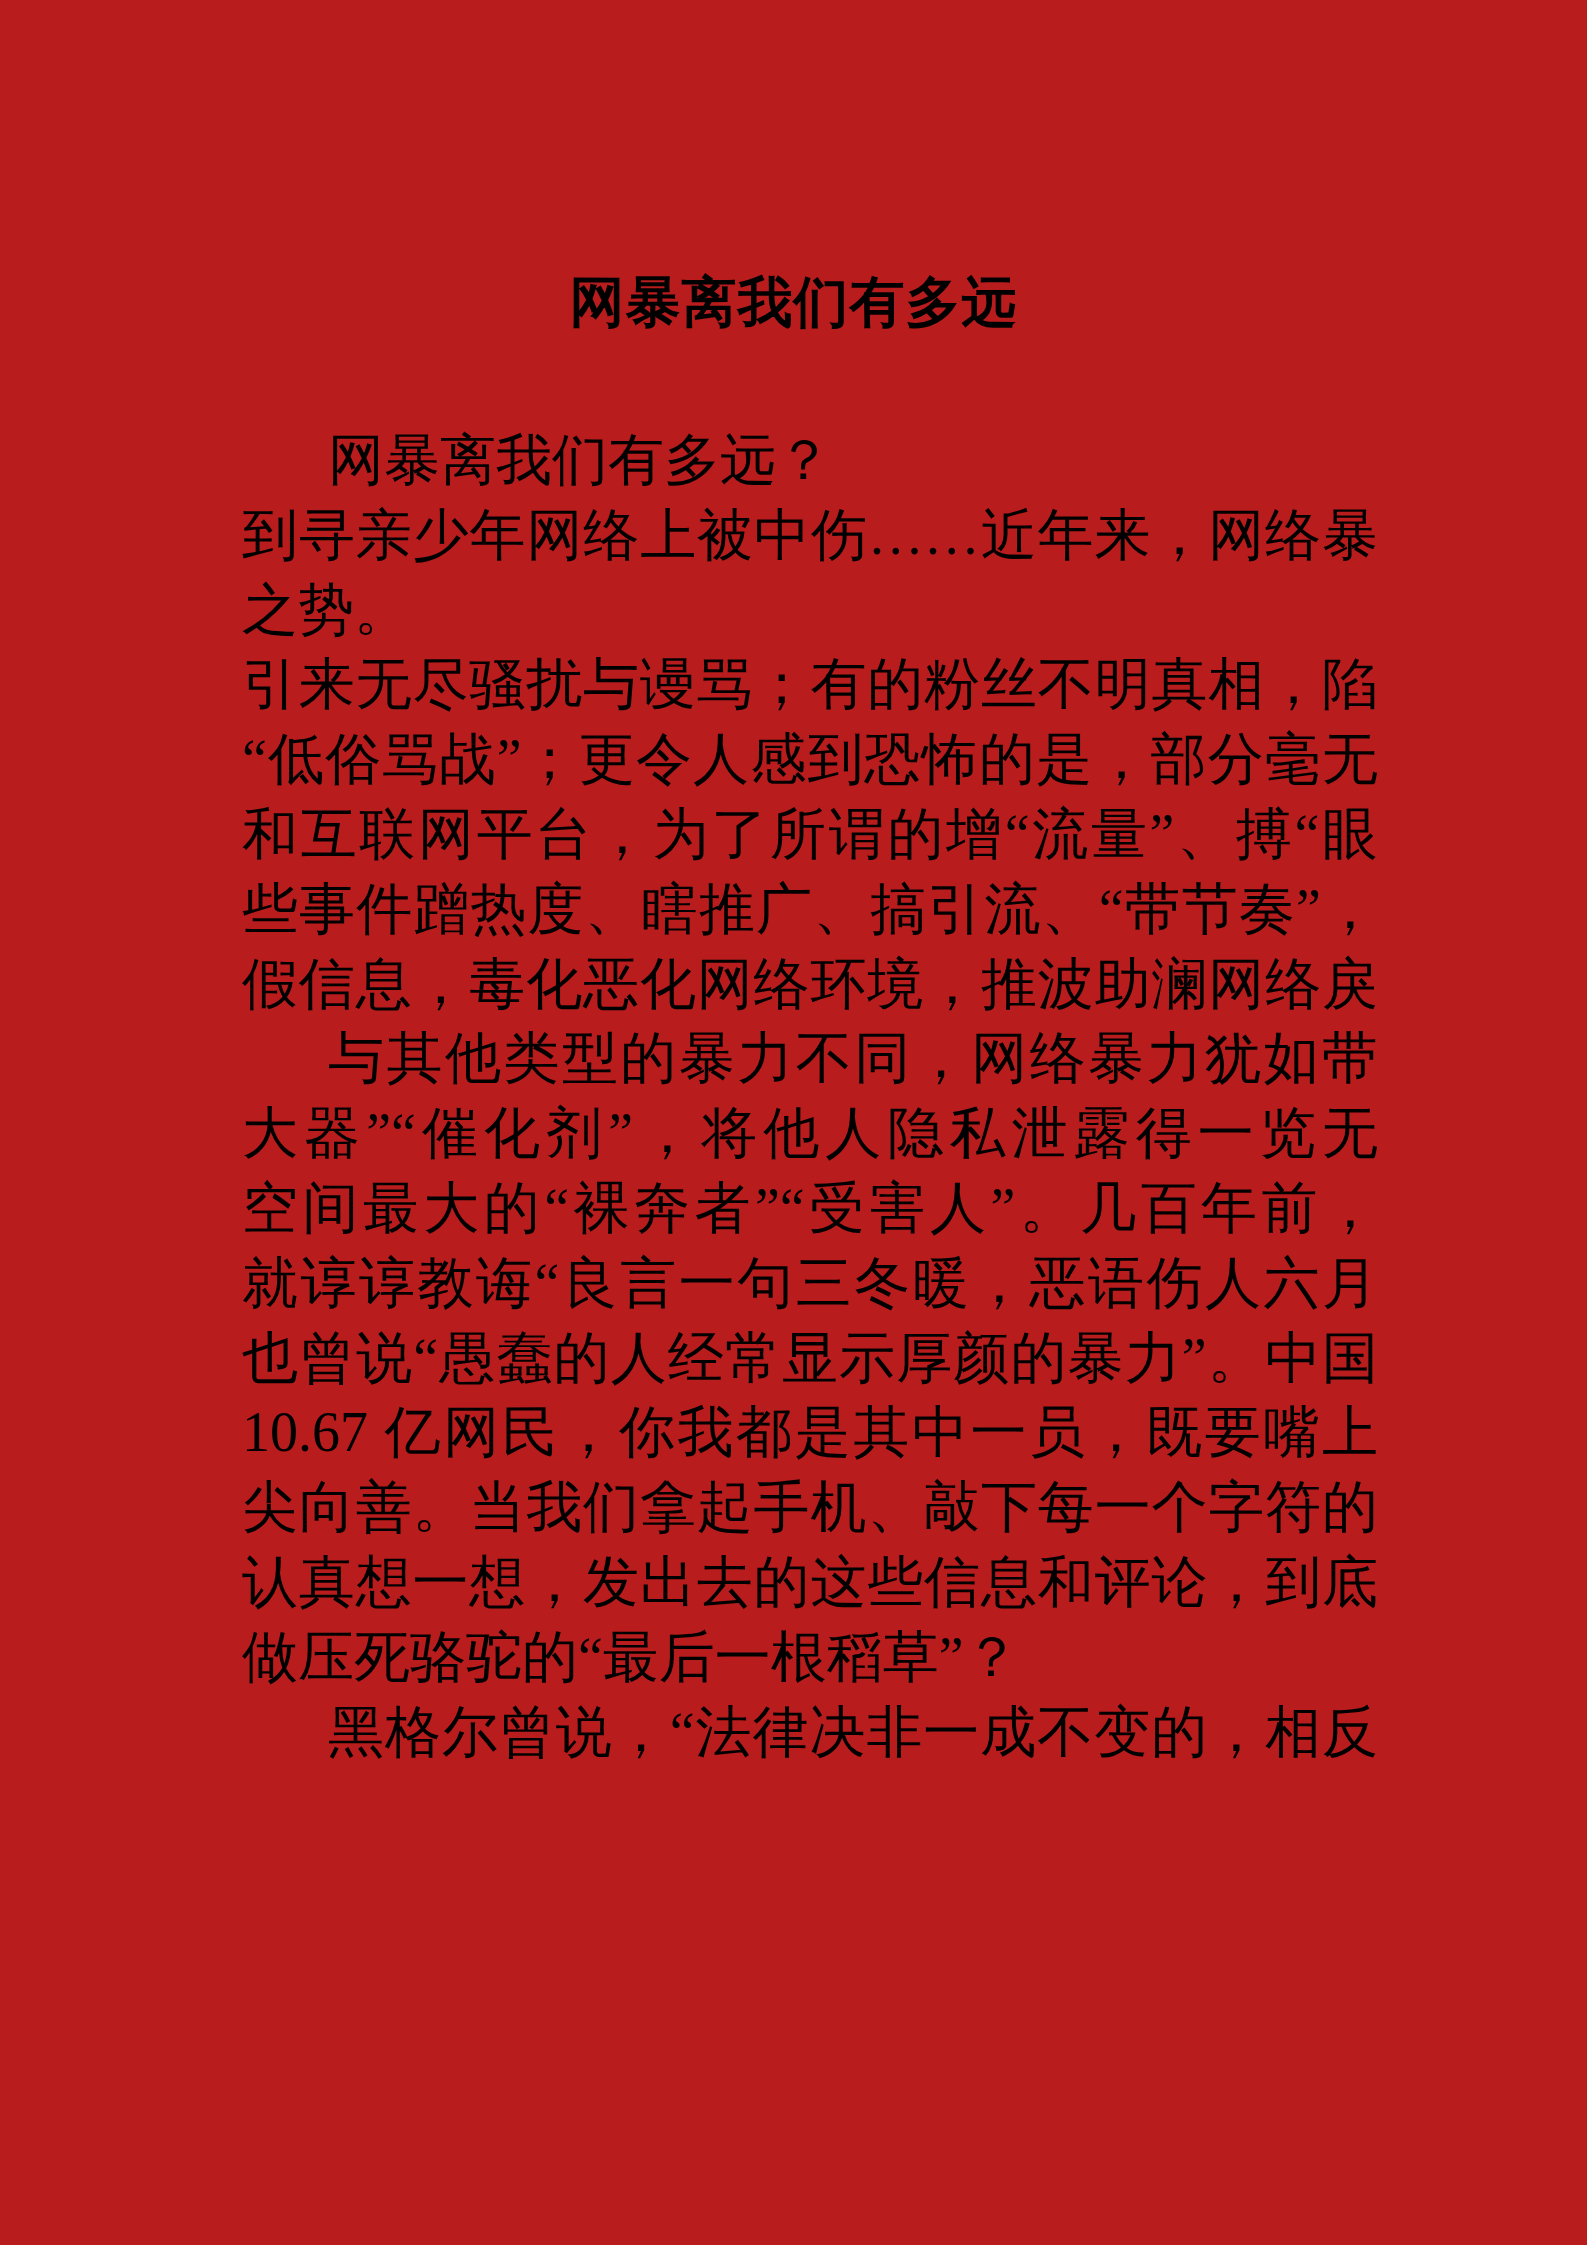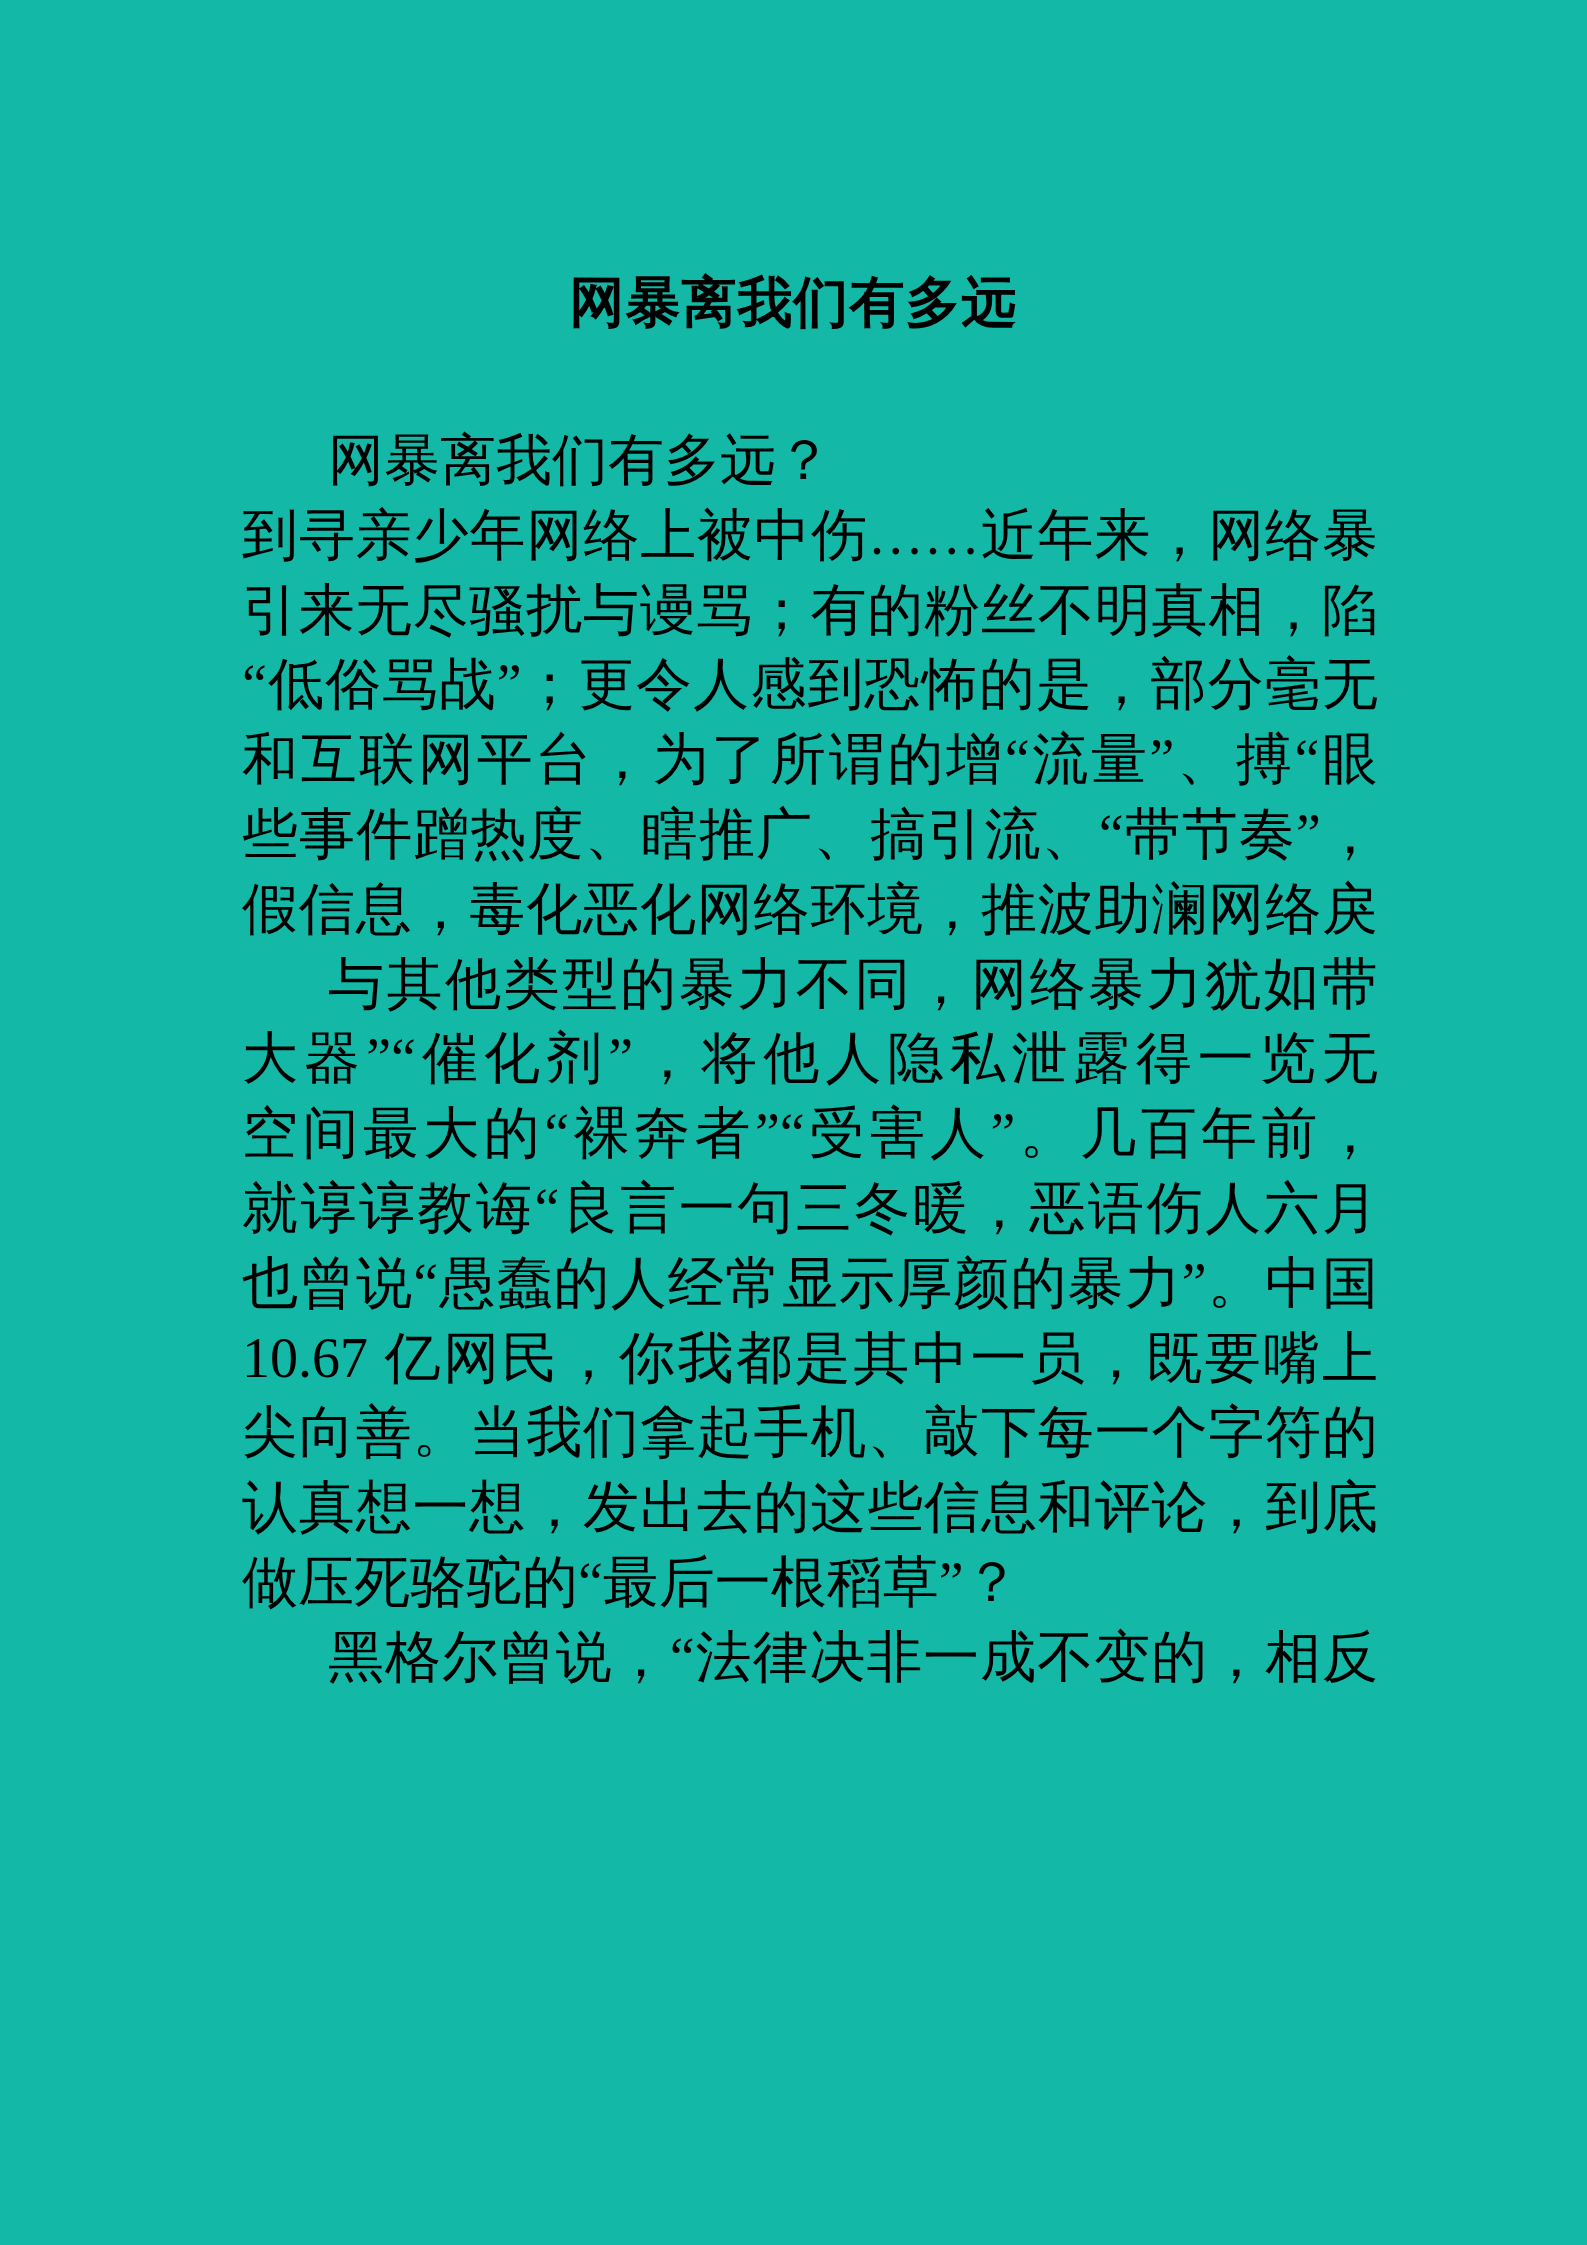--- a/index.html
+++ b/index.html
@@ -4,21 +4,21 @@
 <style>
   html, body {
     margin: 0;
     padding: 0;
     background: #ffffff;
   }
   .page {
     position: relative;
     width: 1587px;
     height: 2245px;
-    background: #14b8a6;
+    background: #b91c1c;
     color: #000000;
     font-family: "Liberation Serif", "DejaVu Serif", serif;
     overflow: hidden;
   }
   .title {
     position: absolute;
     top: 265px;
     left: 0;
     width: 100%;
     margin: 0;
@@ -57,20 +57,21 @@
 
 <div class="page">
 
   <h1 class="title">网暴离我们有多远</h1>
 
   <div class="content">
 
     <div class="line indent pend">网暴离我们有多远？</div>
 
     <div class="line">到寻亲少年网络上被中伤……近年来，网络暴力有愈演愈烈</div>
+    <div class="line pend">之势。</div>
 
     <div class="line">引来无尽骚扰与谩骂；有的粉丝不明真相，陷入无穷无尽的</div>
     <div class="line">“低俗骂战”；更令人感到恐怖的是，部分毫无节操的企业</div>
     <div class="line">和互联网平台，为了所谓的增“流量”、搏“眼球”，借这</div>
     <div class="line">些事件蹭热度、瞎推广、搞引流、“带节奏”，肆意散播虚</div>
     <div class="line pend">假信息，毒化恶化网络环境，推波助澜网络戾气。</div>
 
     <div class="line indent">与其他类型的暴力不同，网络暴力犹如带着天生的“放</div>
     <div class="line">大器”“催化剂”，将他人隐私泄露得一览无遗，成为公共</div>
     <div class="line">空间最大的“裸奔者”“受害人”。几百年前，《增广贤文》</div>

